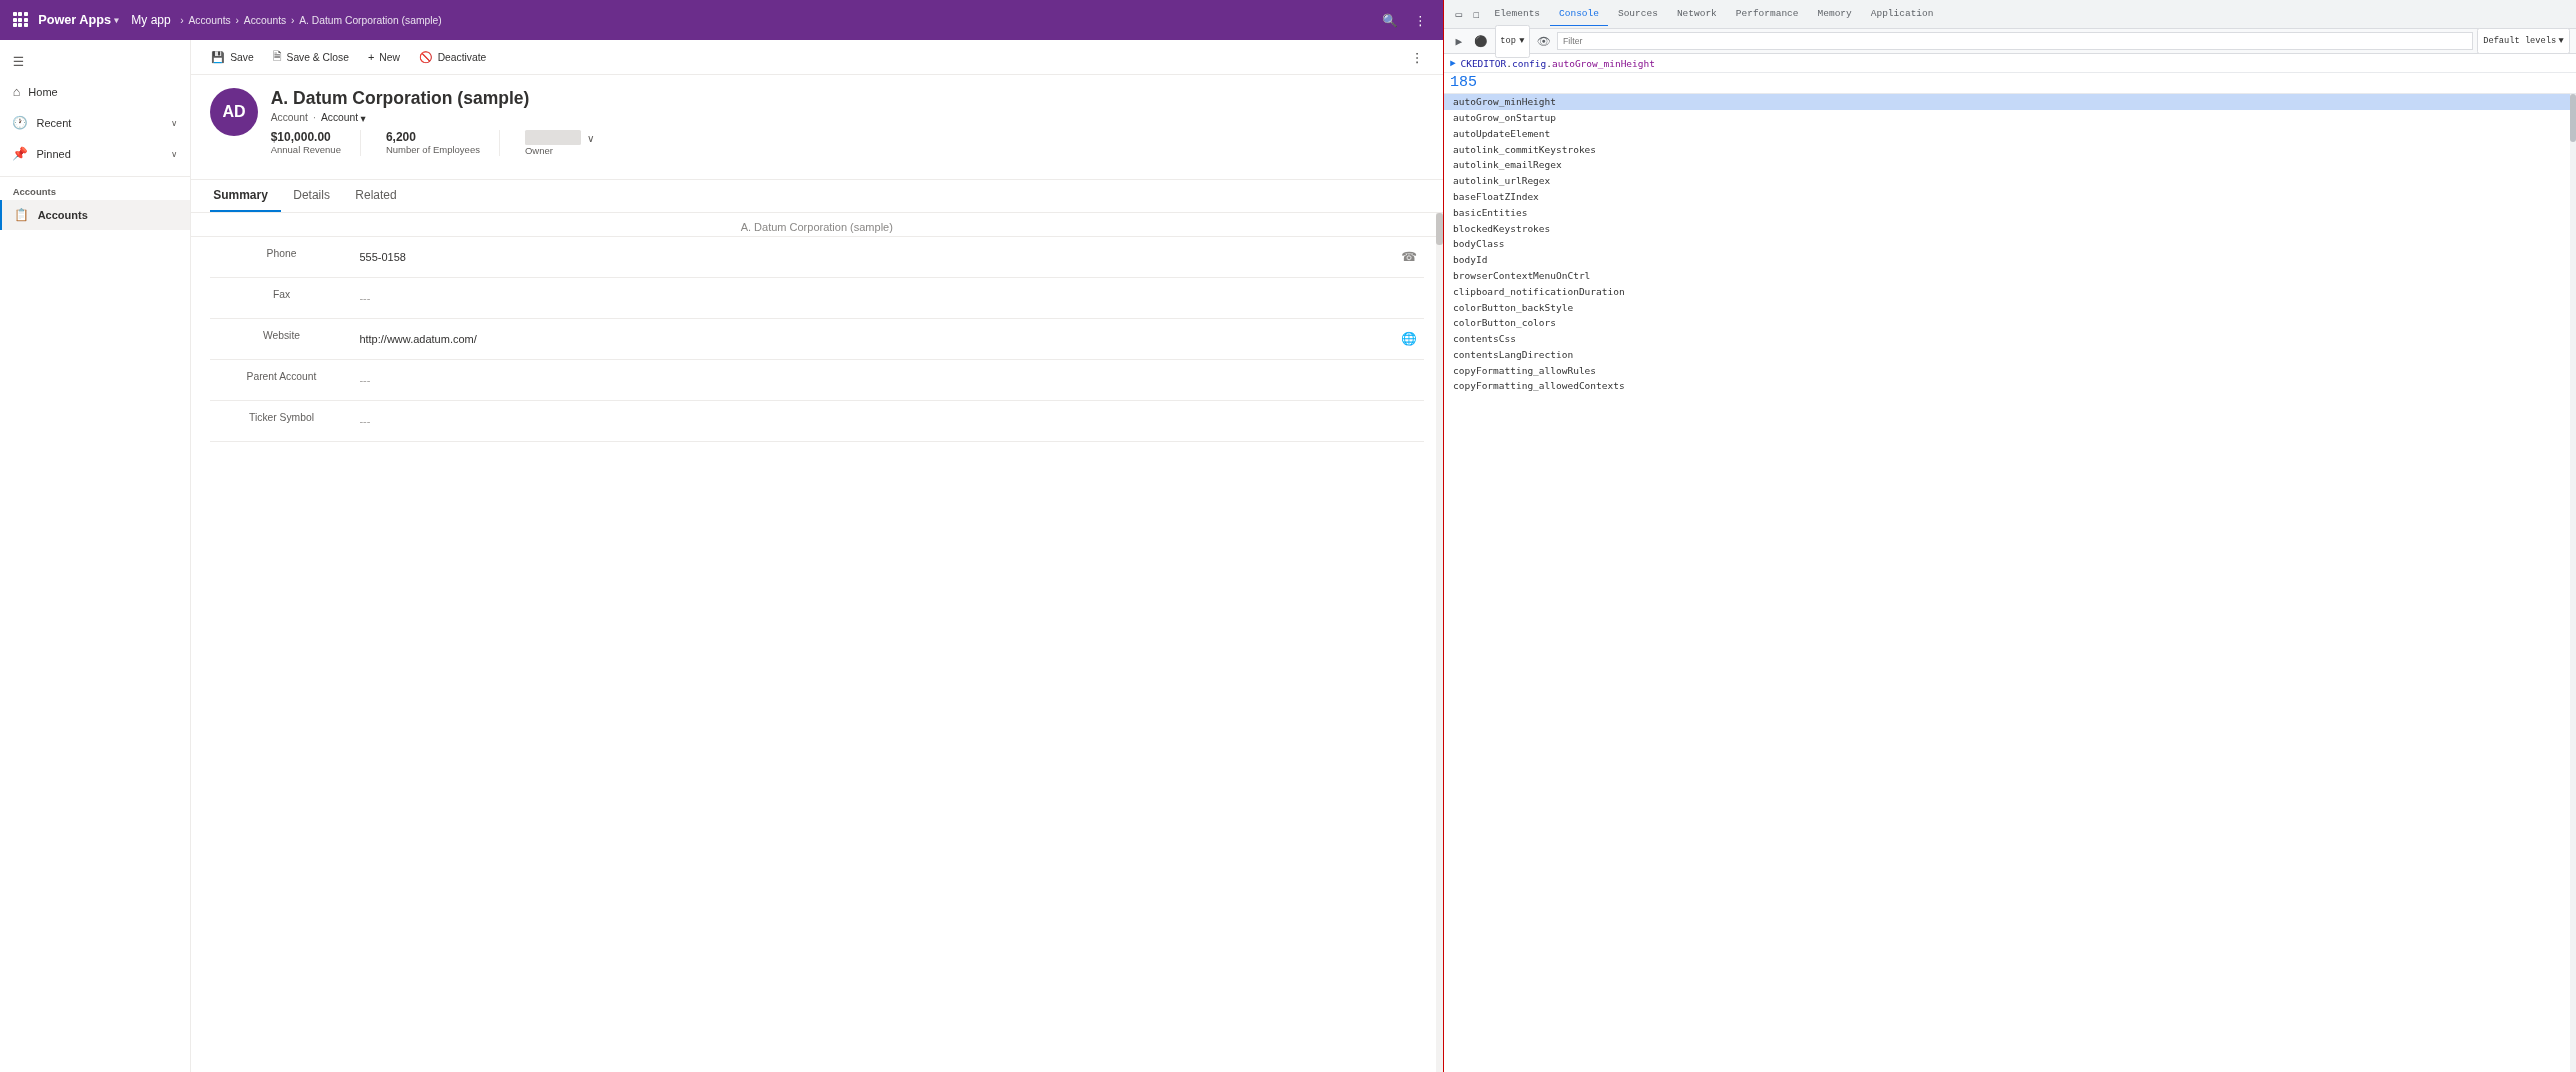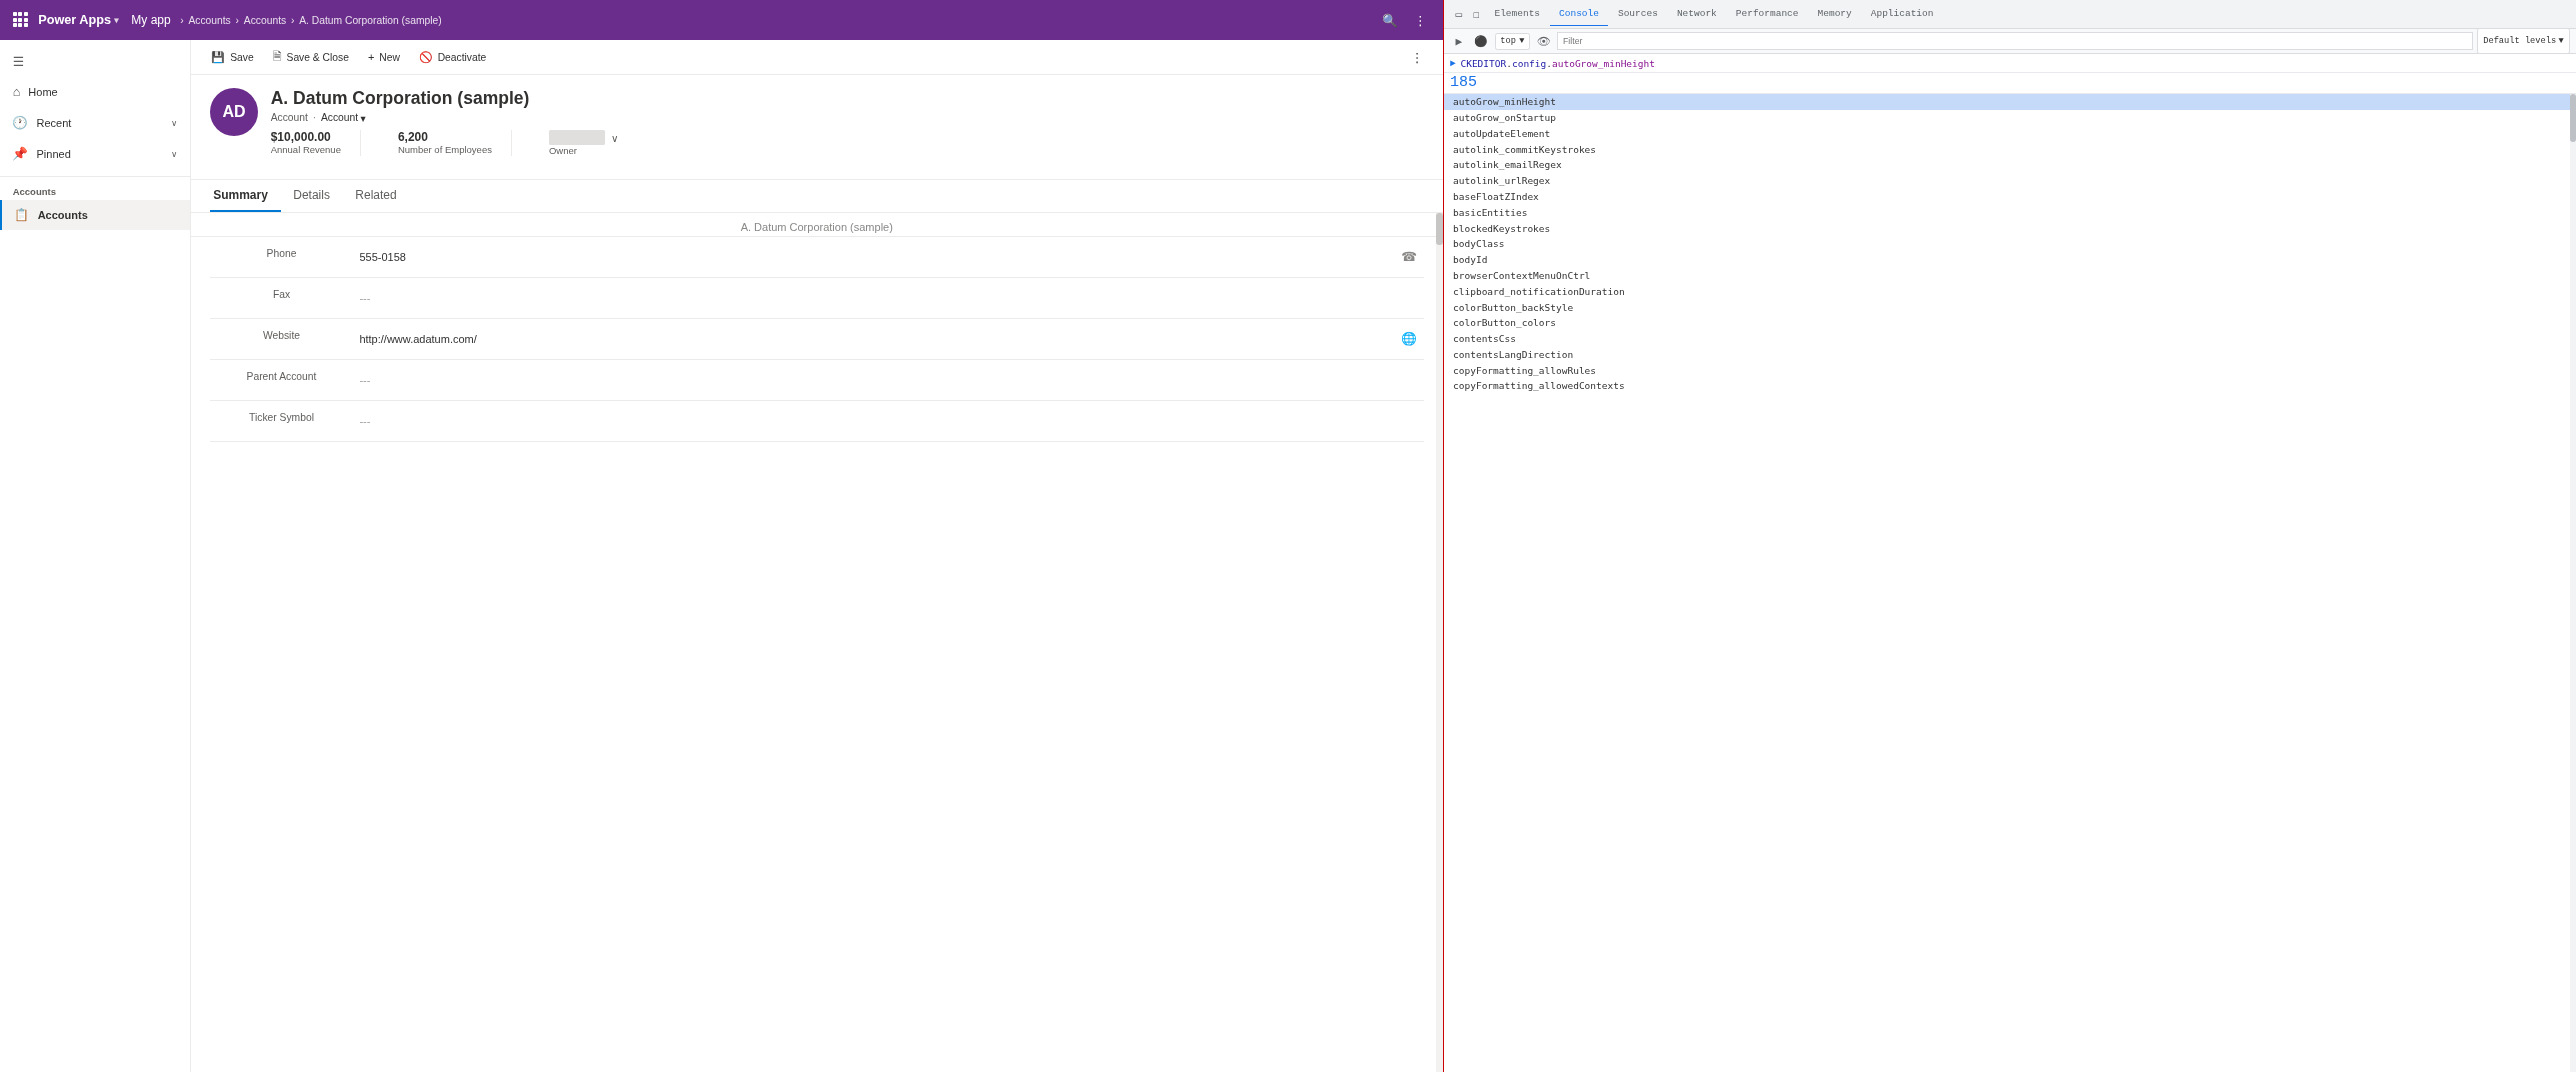--- a/index.html
+++ b/index.html
@@ -208,21 +208,21 @@
     .record-type .dropdown {
       display: flex;
       align-items: center;
       gap: 2.4px;
       cursor: pointer;
       color: #323130;
     }
 
     .record-stats {
       display: flex;
-      gap: 18px;
+      gap: 6px;
       margin-top: 6.4px;
     }
     .stat-item {
       padding-right: 19px;
       margin-right: 19px;
       border-right: 0.8px solid #edebe9;
     }
     .stat-item:last-child { border-right: none; }
     .stat-value {
       font-size: 12px;
@@ -393,21 +393,21 @@
       display: flex;
       align-items: center;
       gap: 3.2px;
       padding: 1.6px 4.8px;
       border: 0.8px solid #dadce0;
       border-radius: 2.4px;
       background: white;
       cursor: pointer;
       font-size: 8.7px;
       color: #333;
-      height: 17px;
+      height: 33px;
     }
     .dt-filter {
       flex: 1;
       height: 17.5px;
       border: 0.8px solid #dadce0;
       padding: 1.6px 4.8px;
       font-size: 8.7px;
       color: #333;
       background: white;
       outline: none;

